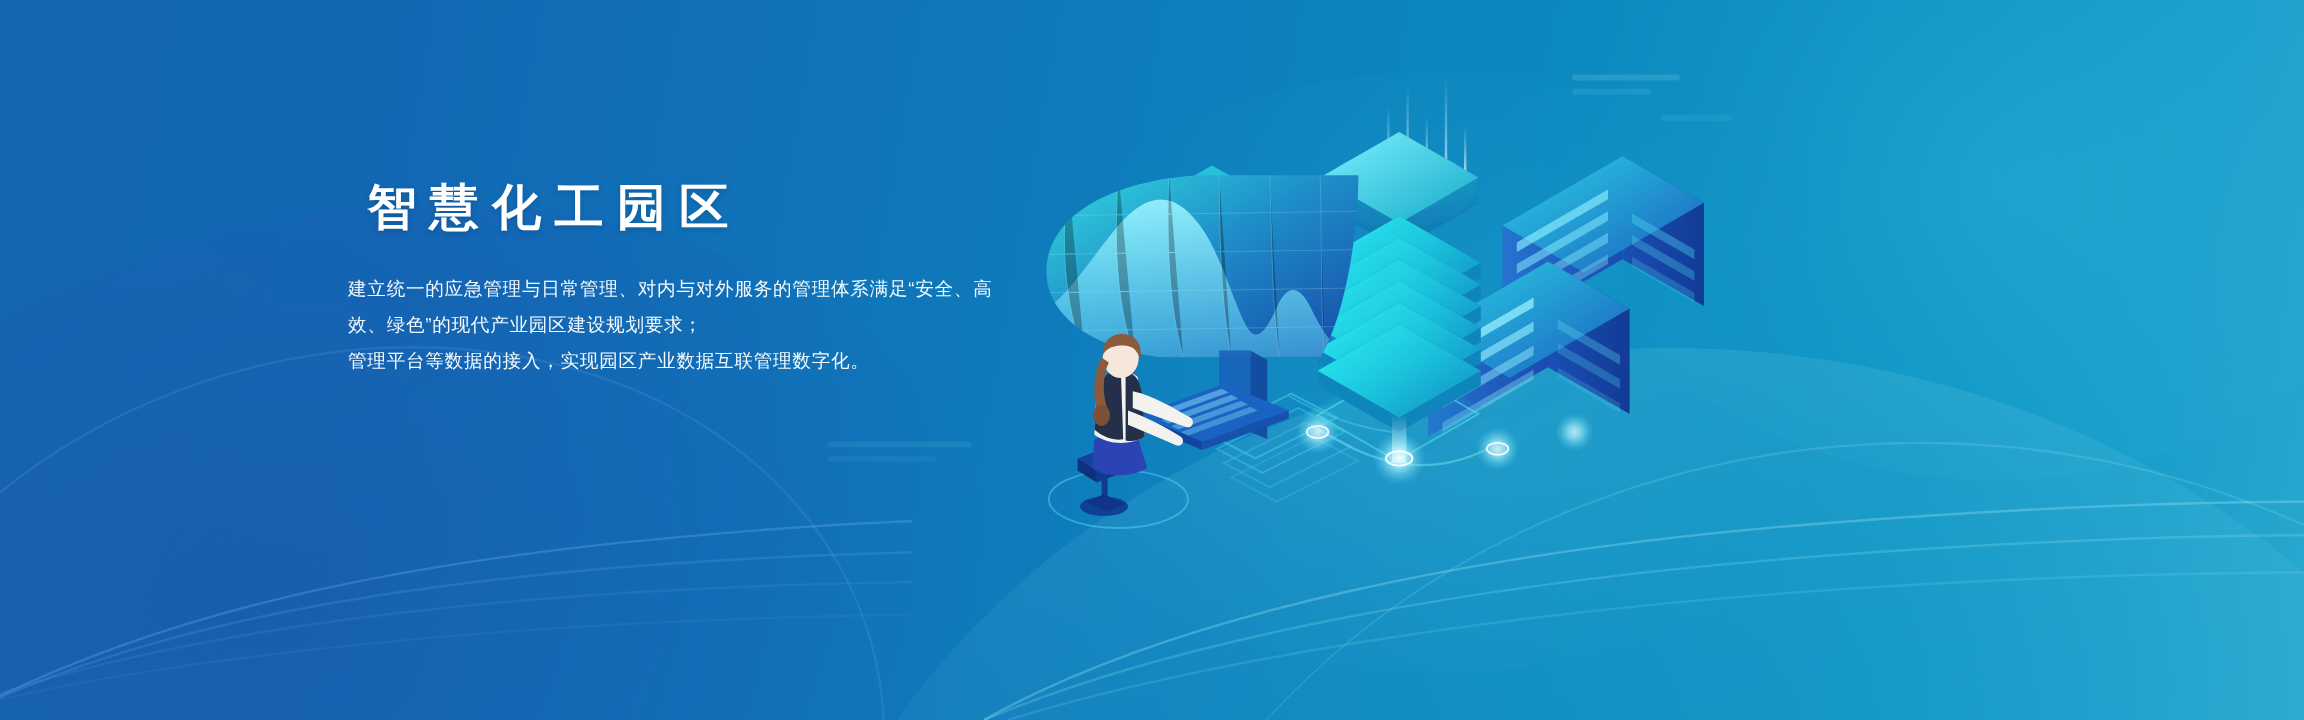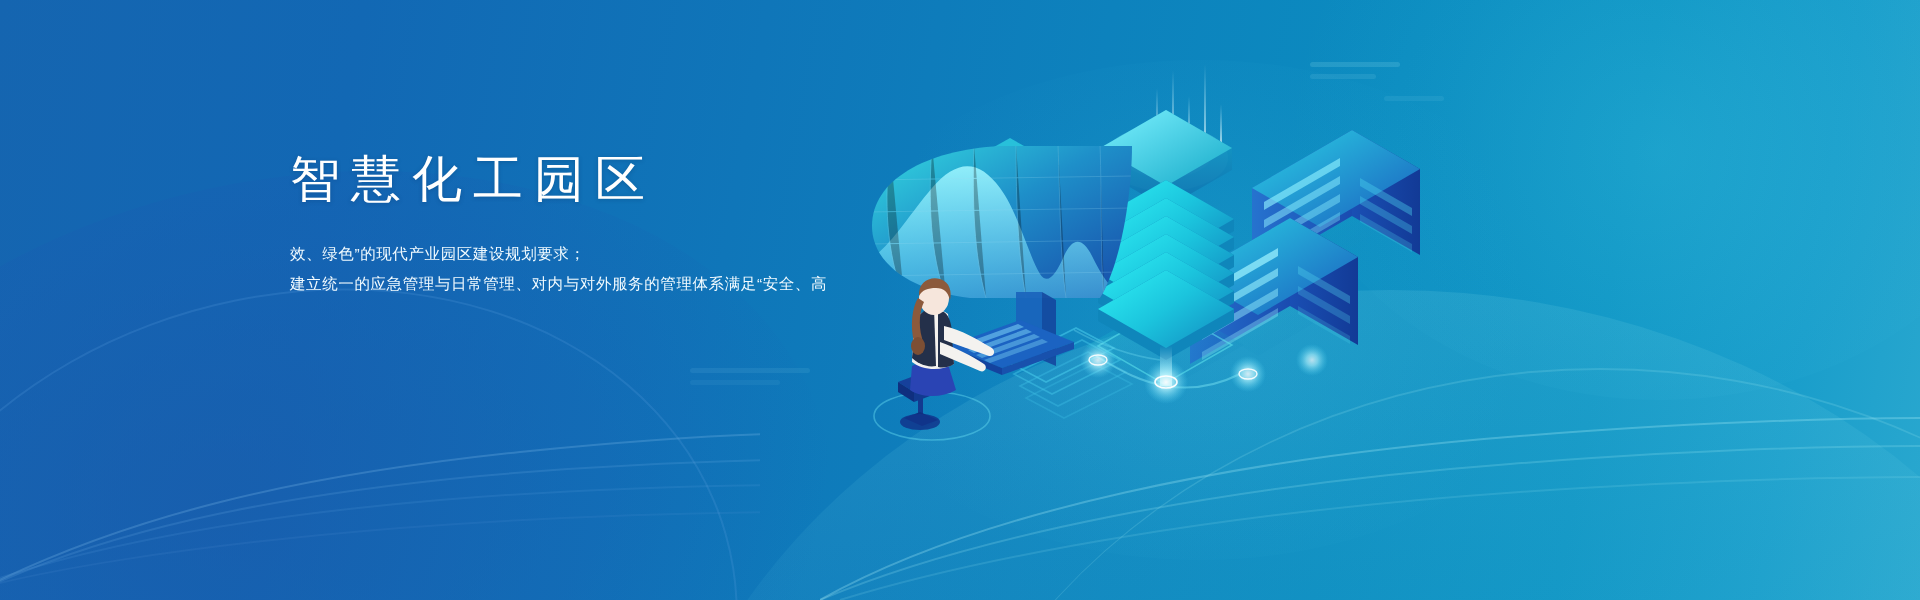--- a/index.html
+++ b/index.html
@@ -97,25 +97,25 @@
   
   .copy {
     position: absolute;
     left: 290px;
     top: 148px;
     width: 620px;
     z-index: 20;
   }
   .title {
     color: #ffffff;
-    font-size: 50px;
+    font-size: 41px;
     line-height: 1.25;
     letter-spacing: 11px;
-    font-weight: 400;
-    margin: 0 0 28px 0;
+    font-weight: 700;
+    margin: 0 0 28px 16px;
     white-space: nowrap;
     text-shadow: 0 1px 4px rgba(0,40,80,0.25);
   }
   .body-lines {
     margin: 0;
   }
   .body-lines p {
     color: #f2fbff;
     font-size: 15.5px;
     line-height: 30px;
@@ -169,22 +169,23 @@
     <i style="width:60px;opacity:.55;"></i>
   </div>
   <div class="deco-lines" style="left:690px; top:368px; width:120px;">
     <i style="width:120px;opacity:.55;"></i>
       <i style="width:90px;opacity:.4;"></i>
   </div>
 
   <div class="copy">
     <h1 class="title">智慧化工园区</h1>
     <div class="body-lines">
+      <p>建立统一的应急管理与日常管理、对内与对外服务的管理体系满足“安全、高</p>
       <p>效、绿色”的现代产业园区建设规划要求；</p>
-      <p>建立统一的应急管理与日常管理、对内与对外服务的管理体系满足“安全、高</p>
+      <p>管理平台等数据的接入，实现园区产业数据互联管理数字化。</p>
     </div>
   </div>
 
   <div class="illus">
     <svg width="560" height="430" viewBox="0 0 560 430" xmlns="http://www.w3.org/2000/svg">
       <defs>
         <linearGradient id="gTowerTop" x1="0" y1="0" x2="1" y2="1">
           <stop offset="0%" stop-color="#7df2ff"></stop>
           <stop offset="100%" stop-color="#15a9c8"></stop>
         </linearGradient>

